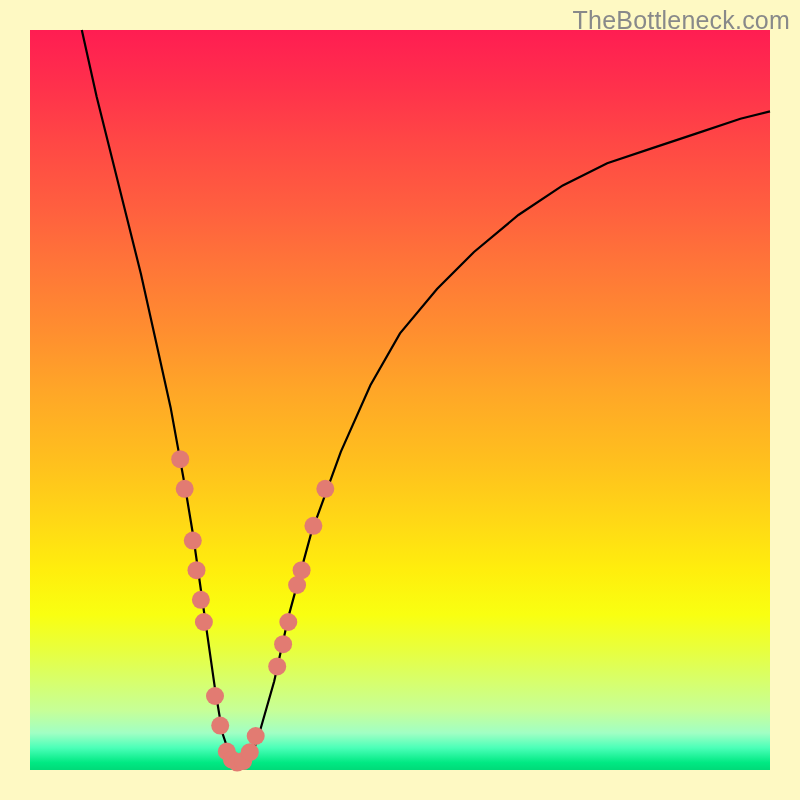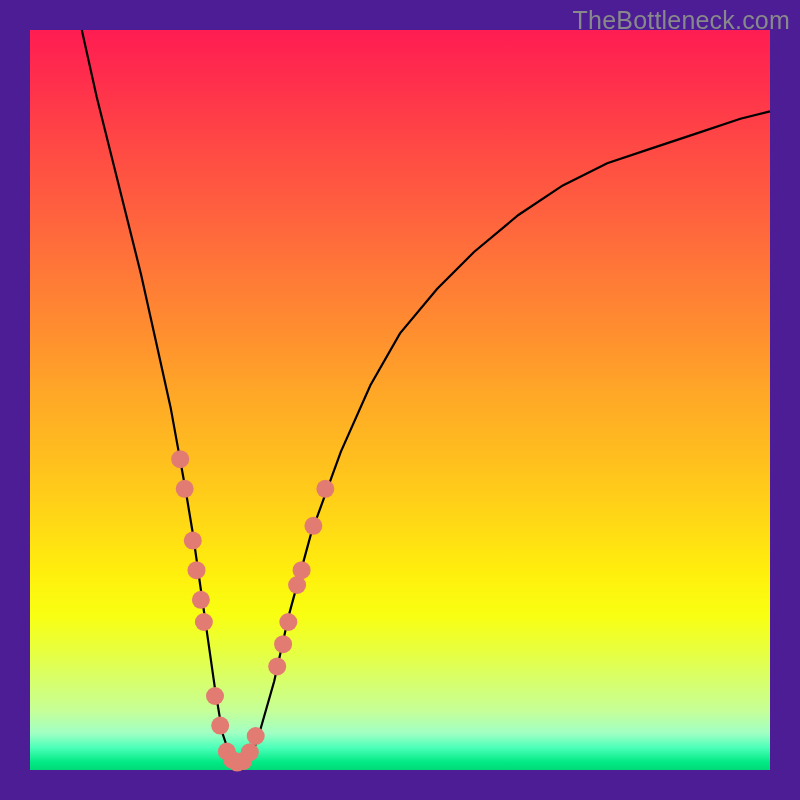--- a/index.html
+++ b/index.html
@@ -10,21 +10,21 @@
     overflow: hidden;
     background: #000;
     font-family: Arial, Helvetica, sans-serif;
   }
   .frame {
     position: absolute;
     left: 0;
     top: 0;
     width: 800px;
     height: 800px;
-    background: #4c1d95;
+    background: #fef9c3;
   }
   .plot-area {
     position: absolute;
     left: 30px;
     top: 30px;
     width: 740px;
     height: 740px;
     background: linear-gradient(
       to bottom,
       #ff1d52 0%,

